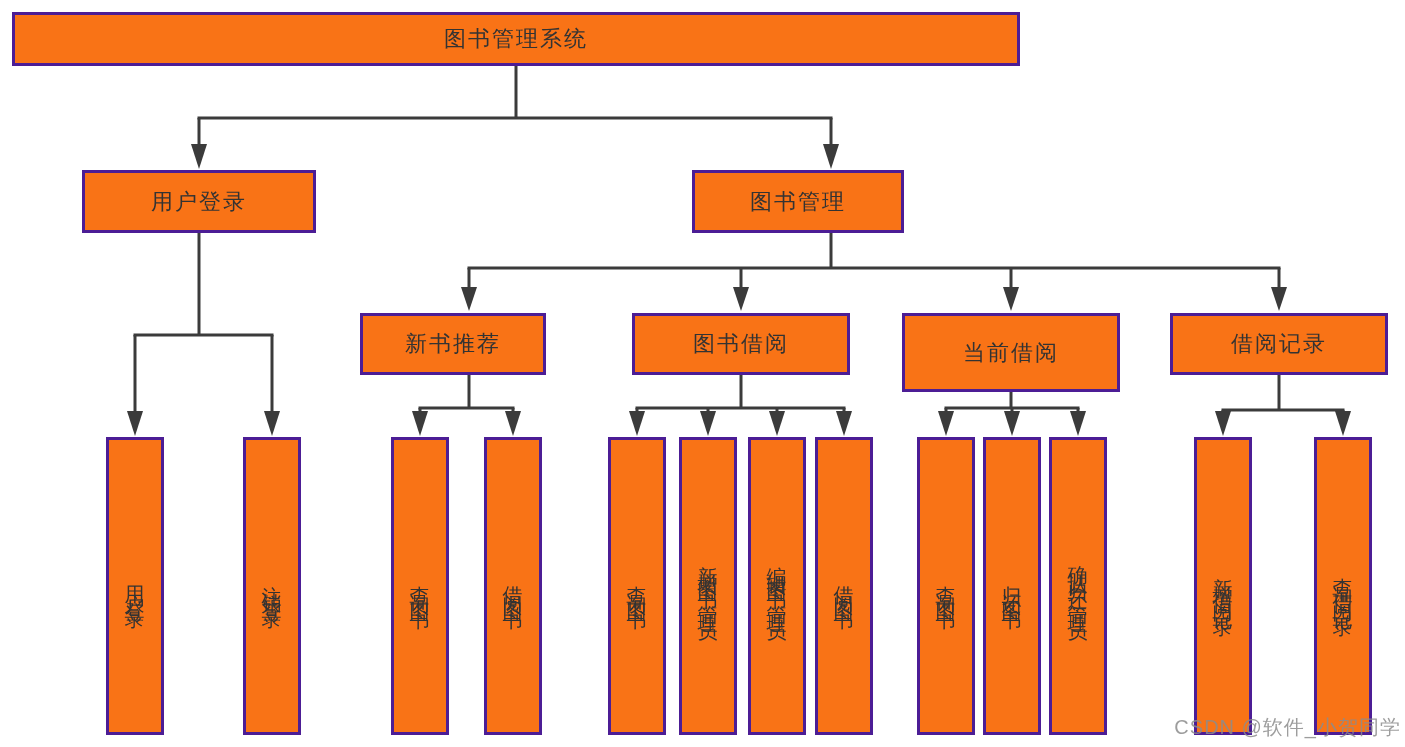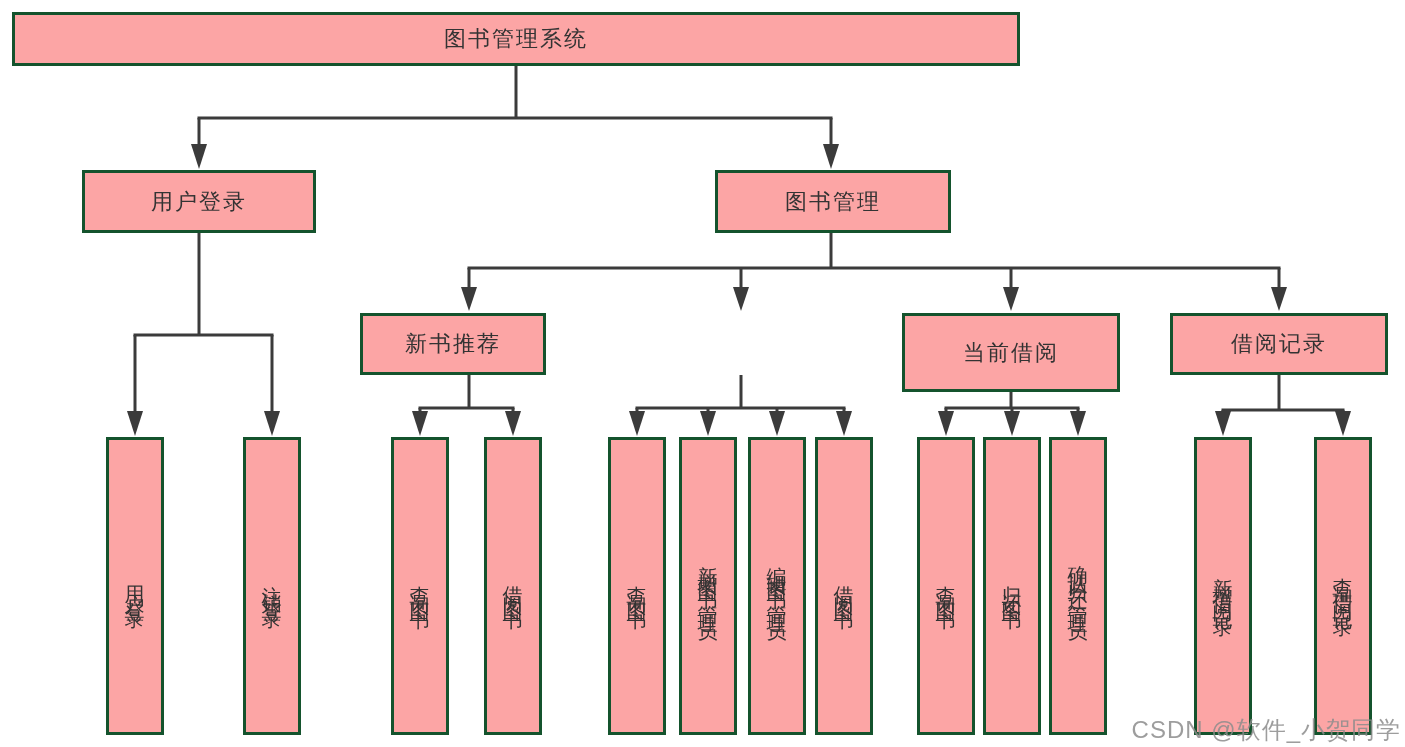--- a/index.html
+++ b/index.html
@@ -2,33 +2,33 @@
 <html><head>
 <meta charset="utf-8">
 <style>
   html,body{margin:0;padding:0;background:#ffffff;}
   #stage{
     position:relative;width:1405px;height:747px;background:#ffffff;overflow:hidden;
     font-family:"Liberation Sans","DejaVu Sans",sans-serif;color:#333333;
   }
   #connectors{position:absolute;left:0;top:0;z-index:0;}
   .box{
-    position:absolute;box-sizing:border-box;background:#fca5a5;
-    border:3px solid #14532d;z-index:1;
+    position:absolute;box-sizing:border-box;background:#f97316;
+    border:3px solid #4c1d95;z-index:1;
     display:flex;align-items:center;justify-content:center;
   }
   .box.h{font-size:22px;letter-spacing:2px;}
   .box.v{z-index:1;}
   .box.v .vtext{
     writing-mode:vertical-rl;text-orientation:mixed;
     font-size:20px;letter-spacing:8px;line-height:1;
   }
   #watermark{
     position:absolute;top:714px;right:4px;z-index:5;
-    font-size:24px;letter-spacing:1px;color:rgba(140,140,140,0.85);
+    font-size:20px;letter-spacing:1px;color:rgba(140,140,140,0.85);
     white-space:nowrap;
   }
 </style>
 </head>
 <body>
 
 <div id="stage">
 
   <svg id="connectors" width="1405" height="747" viewBox="0 0 1405 747" xmlns="http://www.w3.org/2000/svg">
     <g stroke="#3b3b3b" stroke-width="3" fill="none">
@@ -92,23 +92,24 @@
       <polygon points="1004,411 1020,411 1012,436"></polygon>
       <polygon points="1070,411 1086,411 1078,436"></polygon>
       <polygon points="1215,411 1231,411 1223,436"></polygon>
       <polygon points="1335,411 1351,411 1343,436"></polygon>
     </g>
   </svg>
 
   <div class="box h" style="left:12px;top:12px;width:1008px;height:54px">图书管理系统</div>
 
   <div class="box h" style="left:82px;top:170px;width:234px;height:63px">用户登录</div>
-  <div class="box h" style="left:715px;top:170px;width:236px;height:63px">图书管理</div>
+  <div class="box h" style="left:692px;top:170px;width:212px;height:63px">图书管理</div>
 
   <div class="box h" style="left:360px;top:313px;width:186px;height:62px">新书推荐</div>
+  <div class="box h" style="left:632px;top:313px;width:218px;height:62px">图书借阅</div>
   <div class="box h" style="left:902px;top:313px;width:218px;height:79px">当前借阅</div>
   <div class="box h" style="left:1170px;top:313px;width:218px;height:62px">借阅记录</div>
 
   <div class="box v" style="left:106px;top:437px;width:58px;height:298px">
     <span class="vtext">用户登录</span>
   </div>
   <div class="box v" style="left:243px;top:437px;width:58px;height:298px">
     <span class="vtext">注销登录</span>
   </div>
 

